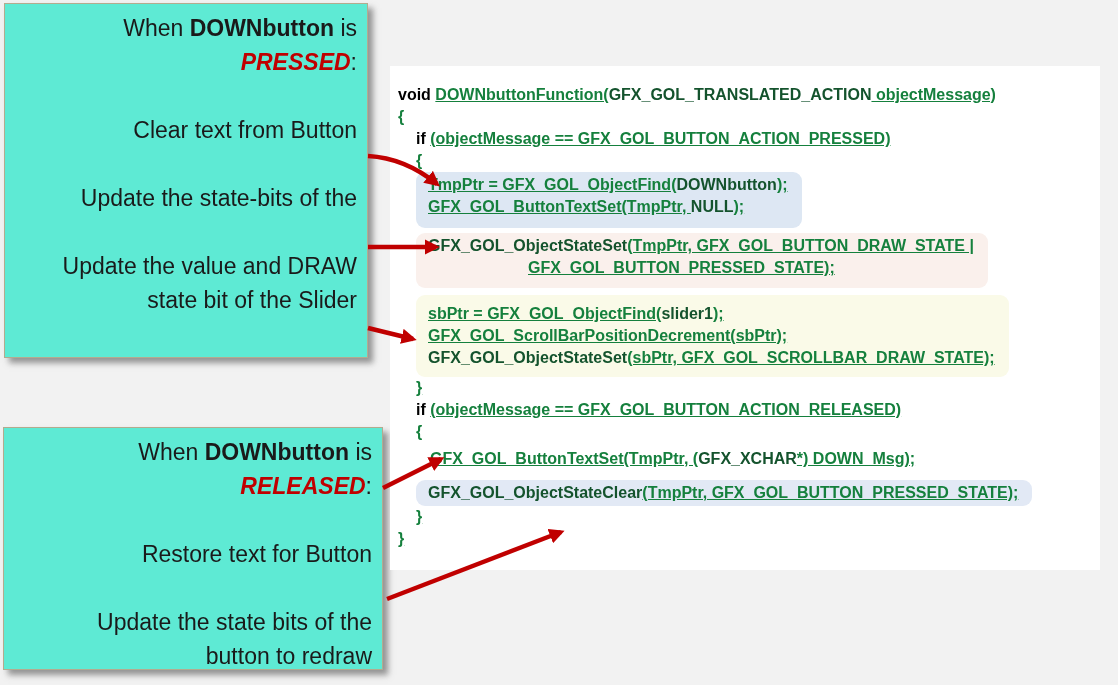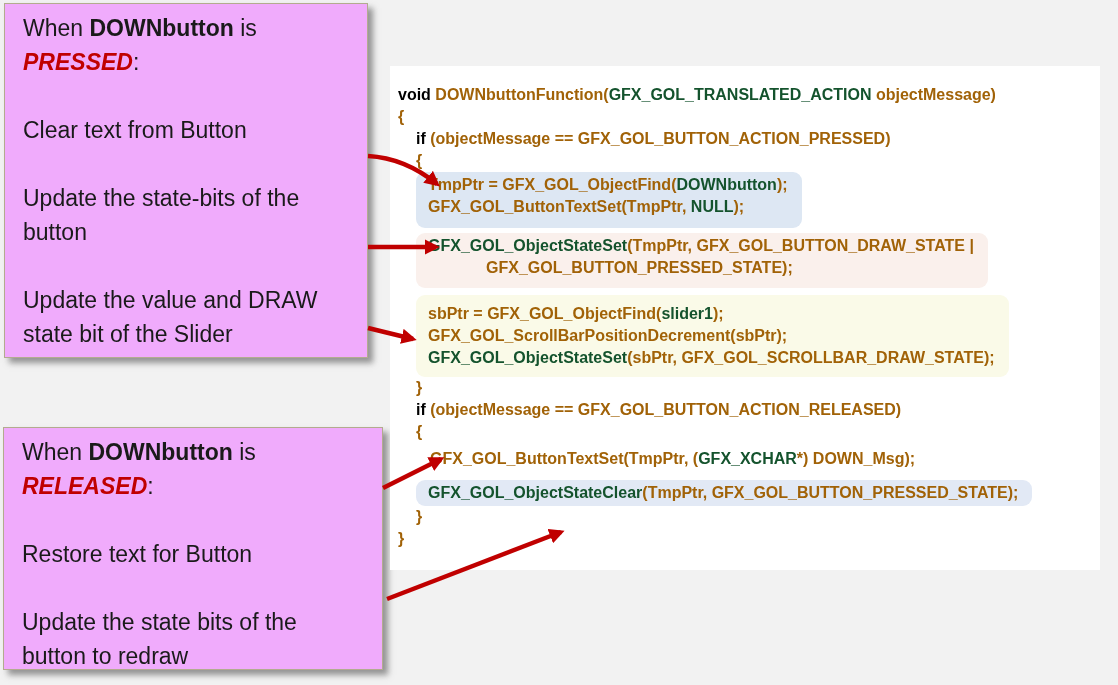--- a/index.html
+++ b/index.html
@@ -4,68 +4,68 @@
 <style>
   html,body{margin:0;padding:0;}
   body{
     width:1118px;height:685px;position:relative;overflow:hidden;
     background:#f2f2f2;
     font-family:"Liberation Sans",sans-serif;
   }
   
   .callout{
     position:absolute;box-sizing:border-box;
-    background:#f0abfc;border:1px solid #b3ab8f;
+    background:#5eead4;border:1px solid #b3ab8f;
     box-shadow:5px 5px 6px rgba(70,70,70,.55);
     color:#1a1a1a;font-size:23px;line-height:34px;
     padding:7px 10px 0 18px;
+    text-align:right;
   }
   #callout-pressed {left:4px;top:3px;width:364px;height:355px;}
   #callout-released{left:3px;top:427px;width:380px;height:243px;}
   .co-line{min-height:34px;white-space:pre-wrap;}
   .s-r{font-weight:400;}
   .s-b{font-weight:700;}
   .s-ri{font-weight:700;font-style:italic;color:#c00000;}
   
   #code-panel{
     position:absolute;left:390px;top:66px;width:710px;height:504px;
     box-sizing:border-box;background:#ffffff;padding:18px 0 0 8px;
   }
   .code-line{
     font-size:16px;font-weight:700;line-height:22px;
     color:#1a1a1a;white-space:pre;
   }
   .c-k{color:#000000;}   
   .c-t{color:#14532d;}   
-  .c-p{color:#a16207;}   
+  .c-p{color:#15803d;text-decoration:underline;}   
   .ind-0{margin-left:0;}
   .ind-1{margin-left:18px;}
   .ind-2{margin-left:32px;}
   .cblock{width:fit-content;margin-left:18px;border-radius:9px;}
   .cblock .code-line.ind-2{margin-left:0;}
-  .cblock .code-line.ind-c{margin-left:58px;}
+  .cblock .code-line.ind-c{margin-left:100px;}
   .b1{background:#dde7f3;padding:2px 14px 10px 12px;}
   .b2{background:#faf0ec;padding:2px 14px 9px 12px;}
   .b3{background:#fafae8;padding:8px 14px 8px 12px;}
   .b4{background:#e2e9f5;margin-top:10px;padding:2px 14px 2px 12px;}
   .code-gap{width:1px;}
   
   #arrows{position:absolute;left:0;top:0;pointer-events:none;}
 </style>
 </head>
 <body>
 
 <div class="callout" id="callout-pressed">
     <div class="co-line"><span class="s-r">When </span><span class="s-b">DOWNbutton</span><span class="s-r"> is</span></div>
     <div class="co-line"><span class="s-ri">PRESSED</span><span class="s-r">:</span></div>
     <div class="co-line">&nbsp;</div>
     <div class="co-line"><span class="s-r">Clear text from Button</span></div>
     <div class="co-line">&nbsp;</div>
     <div class="co-line"><span class="s-r">Update the state-bits of the</span></div>
-    <div class="co-line"><span class="s-r">button</span></div>
     <div class="co-line">&nbsp;</div>
     <div class="co-line"><span class="s-r">Update the value and DRAW</span></div>
     <div class="co-line"><span class="s-r">state bit of the Slider</span></div>
   </div>
 
 <div class="callout" id="callout-released">
     <div class="co-line"><span class="s-r">When </span><span class="s-b">DOWNbutton</span><span class="s-r"> is</span></div>
     <div class="co-line"><span class="s-ri">RELEASED</span><span class="s-r">:</span></div>
     <div class="co-line">&nbsp;</div>
     <div class="co-line"><span class="s-r">Restore text for Button</span></div>

